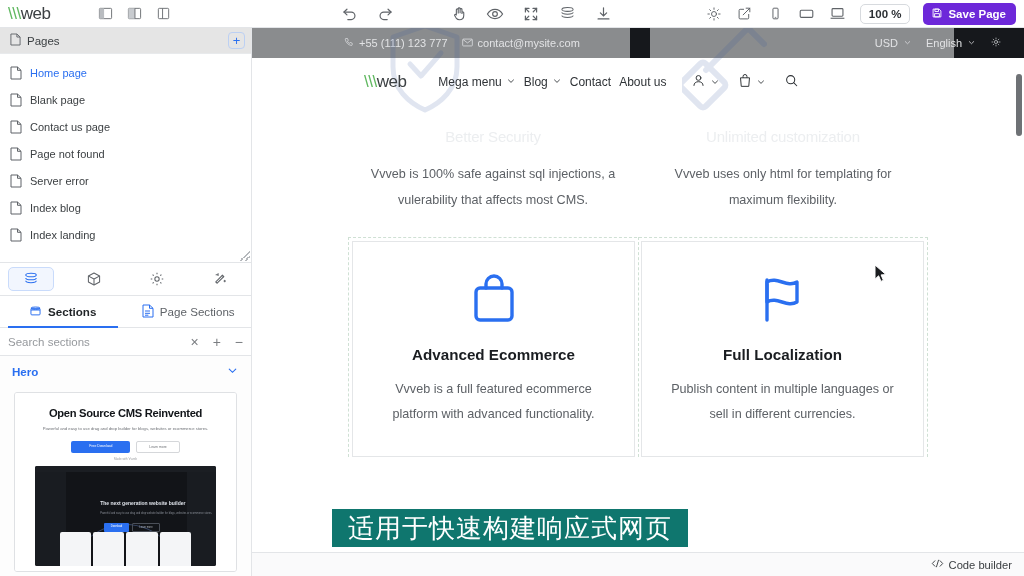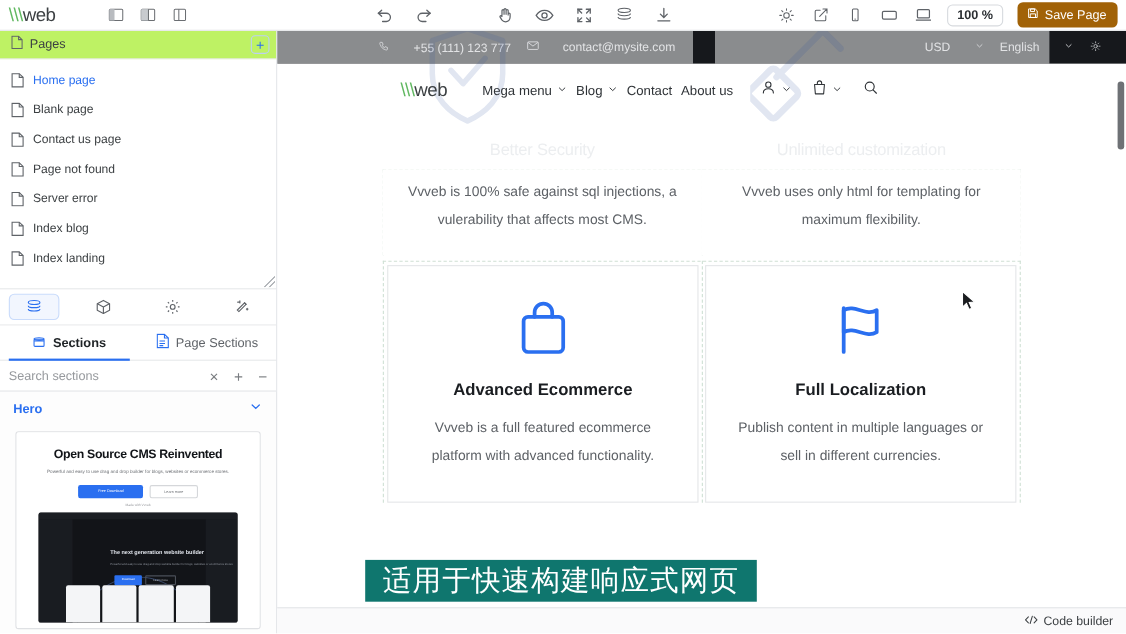--- a/index.html
+++ b/index.html
@@ -29,33 +29,33 @@
   .tb-ico {
     width: 18px; height: 18px; display: flex; align-items: center; justify-content: center;
     color: #5f6368; cursor: pointer;
   }
   .tb-ico svg { display: block; }
   .zoom-pill {
     border: 1px solid #d7dade; border-radius: 5px; font-size: 11.5px; font-weight: bold;
     color: #2b2f33; padding: 3px 8px; background: #fff; cursor: pointer;
   }
   .save-btn {
-    background: #a16207; color: #fff; border-radius: 5px; font-size: 11.5px; font-weight: normal;
+    background: #6d28d9; color: #fff; border-radius: 5px; font-size: 11.5px; font-weight: bold;
     padding: 4px 10px 4px 8px; display: flex; align-items: center; gap: 5px; cursor: pointer;
   }
 
   
   #sidebar {
     position: absolute; top: 28px; left: 0; width: 252px; height: 548px;
     background: #fdfdfd; border-right: 1px solid #e3e5e8; z-index: 30;
     display: flex; flex-direction: column;
   }
   .pages-head {
     height: 26px; display: flex; align-items: center; padding: 0 6px 0 10px;
-    border-bottom: 1px solid #e8eaec; background: #bef264; gap: 6px;
+    border-bottom: 1px solid #e8eaec; background: #e5e5e5; gap: 6px;
   }
   .pages-head .ph-label { font-size: 11.5px; color: #3c4043; }
   .plus-box {
     margin-left: auto; width: 17px; height: 17px; border: 1px solid #bcd0f3;
     border-radius: 4px; color: #2a6ff0; font-size: 13px; line-height: 14px;
     display: flex; align-items: center; justify-content: center; cursor: pointer;
   }
   .pages-list { position: relative; height: 208px; overflow: hidden; padding-top: 5px; background:#fff;}
   .page-item {
     display: flex; align-items: center; gap: 8px; height: 27px; padding: 0 10px;
@@ -153,21 +153,21 @@
   }
   .tbs-band {
     position:absolute; top:0; left: 0; height:30px; background:#8a8c8e;
   }
   .tbs-content {
     position: relative; width: 100%; height: 30px; display:flex; align-items:center;
     color: #e2e3e5; font-size: 11px;
   }
   .tbs-left { position:absolute; left: 92px; display:flex; align-items:center; gap: 14px; }
   .tbs-right { position:absolute; right: 22px; display:flex; align-items:center; gap: 14px; }
-  .tbs-item { display:flex; align-items:flex-end; gap:22px; }
+  .tbs-item { display:flex; align-items:center; gap:5px; }
 
   .site-page {
     position: absolute; top: 30px; left: 96px; width: 580px; min-height: 520px;
     background: #ffffff;
   }
   .site-nav {
     height: 48px; display: flex; align-items: center; gap: 0; padding: 0 16px;
     position: relative; z-index: 5;
   }
   .nav-logo { font-size: 17px; letter-spacing: -0.5px; margin-right: 32px; }

